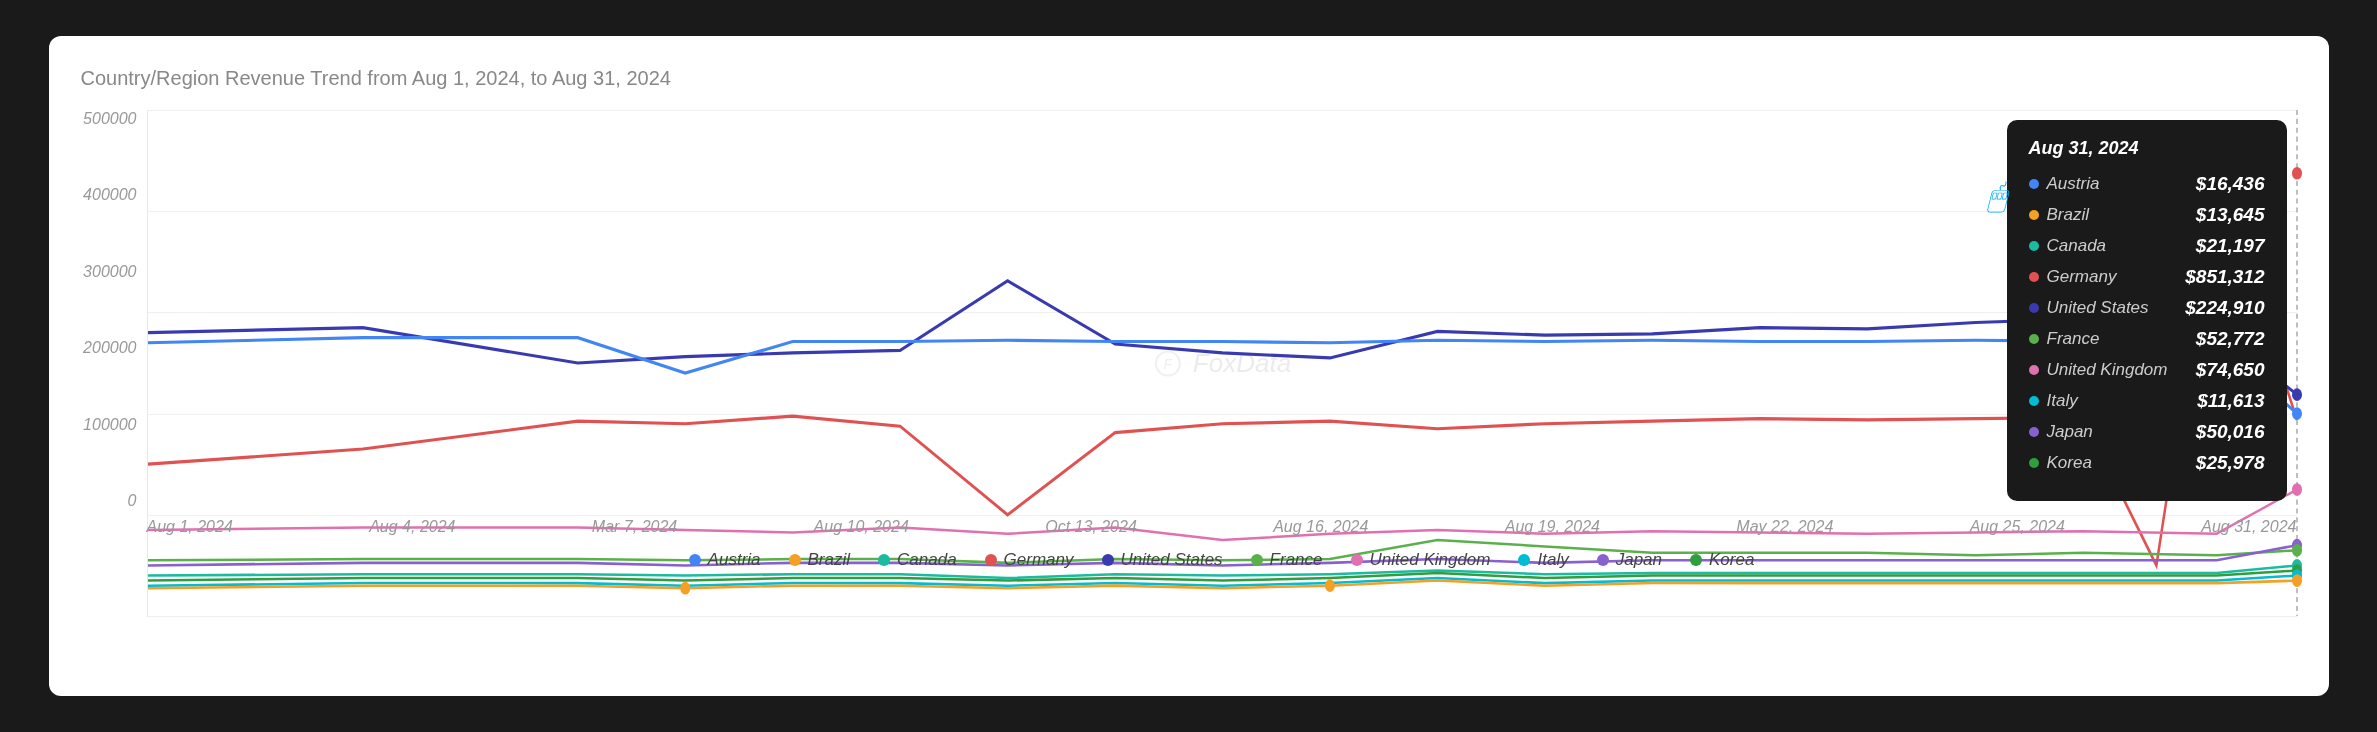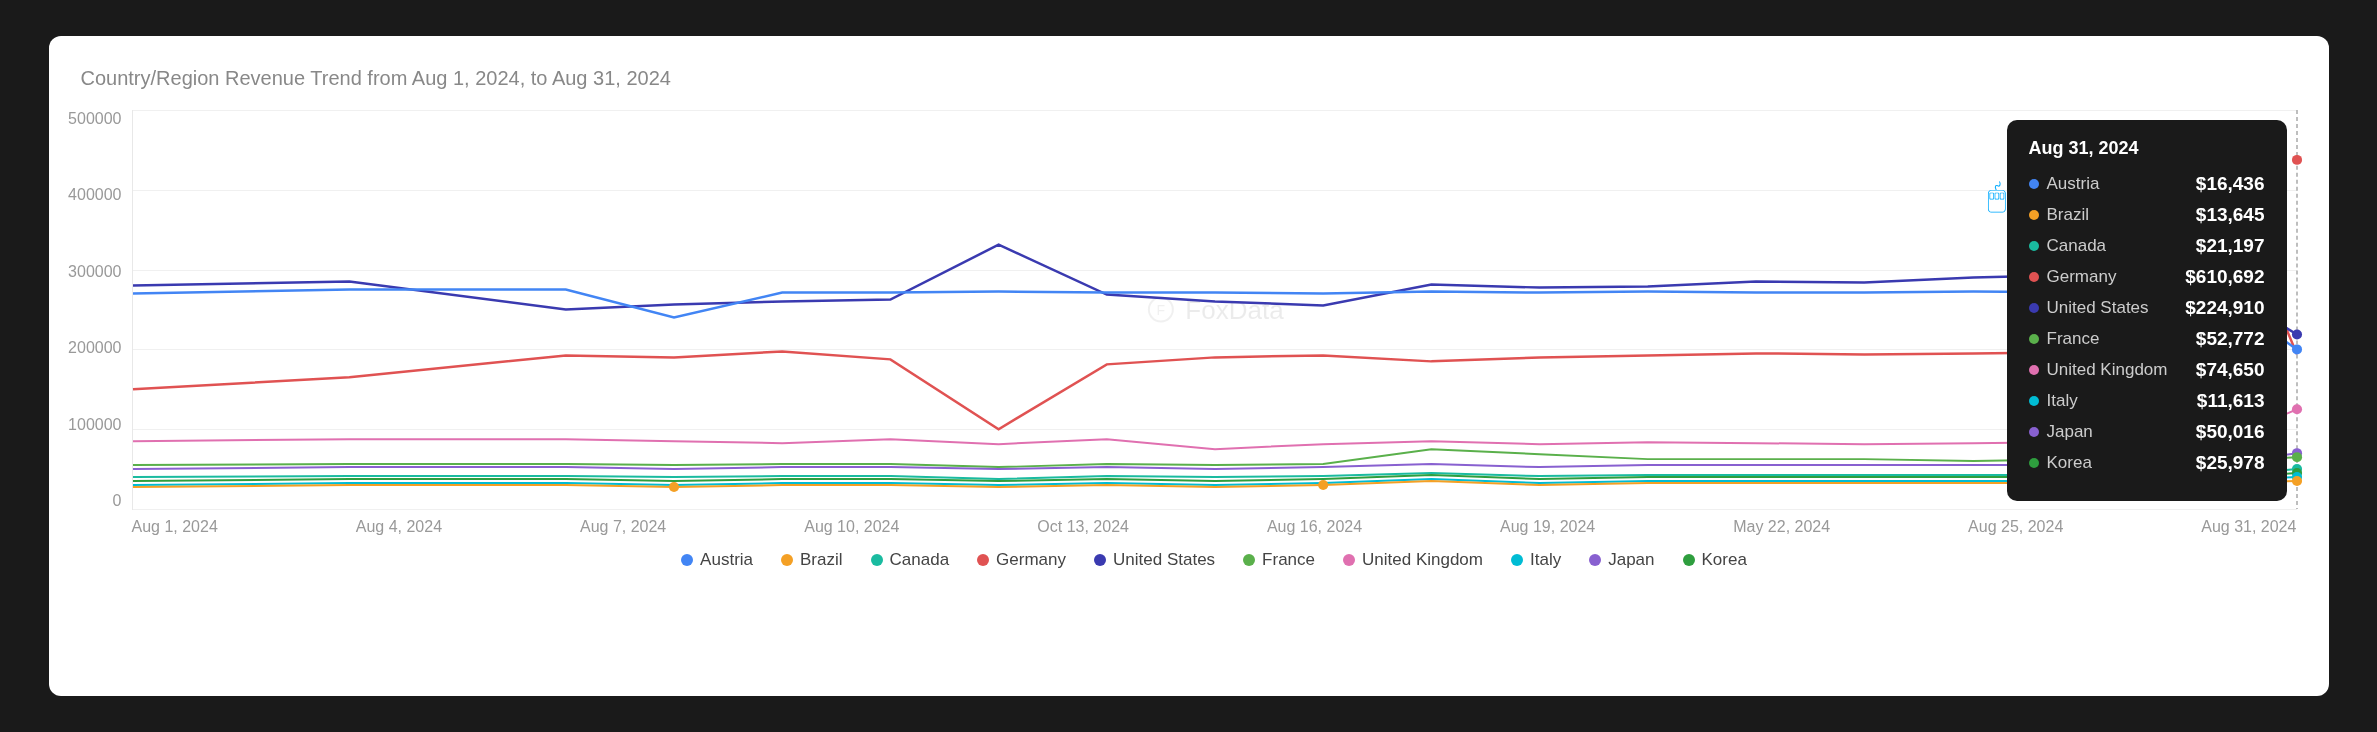--- a/index.html
+++ b/index.html
@@ -51,22 +51,23 @@
       cursor: pointer;
       font-size: 22px;
       color: #333;
     }
     .header-right {
       font-size: 20px;
       color: #888;
     }
     .chart-area {
       position: relative;
-      margin: 10px 32px 0 13px;
+      margin: 10px 32px 0 28px;
       height: 520px;
+      font-style: italic;
     }
     .y-axis-labels {
       position: absolute;
       left: 0;
       top: 0;
       height: 400px;
       display: flex;
       flex-direction: column;
       justify-content: space-between;
       width: 70px;
@@ -75,21 +76,21 @@
       font-size: 16px;
       color: #999;
       text-align: right;
       padding-right: 10px;
     }
     .chart-inner {
       position: absolute;
       left: 70px;
       top: 0;
       right: 0;
-      height: 400px;
+      height: 507px;
       border-left: 1px solid #e8e8e8;
       border-bottom: 1px solid #e8e8e8;
     }
     .grid-line {
       position: absolute;
       left: 0;
       right: 0;
       height: 1px;
       background: #f0f0f0;
     }
@@ -276,21 +277,21 @@
         <circle cx="2140" cy="360" r="5" fill="#1abba0"></circle>
         <circle cx="2140" cy="364" r="5" fill="#2e9e3e"></circle>
         <circle cx="2140" cy="368" r="5" fill="#00bcd4"></circle>
         <circle cx="2140" cy="372" r="5" fill="#f4a025"></circle>
       </svg>
     </div>
 
     <div class="x-axis">
       <span class="x-label">Aug 1, 2024</span>
       <span class="x-label">Aug 4, 2024</span>
-      <span class="x-label">Aug 7, 2024</span>
+      <span class="x-label">Mar 7, 2024</span>
       <span class="x-label">Aug 10, 2024</span>
       <span class="x-label">Oct 13, 2024</span>
       <span class="x-label">Aug 16, 2024</span>
       <span class="x-label">Aug 19, 2024</span>
       <span class="x-label">May 22, 2024</span>
       <span class="x-label">Aug 25, 2024</span>
       <span class="x-label">Aug 31, 2024</span>
     </div>
 
     <div class="legend">
@@ -358,21 +359,21 @@
       <div class="tooltip-dot" style="background:#1abba0"></div>
       <span>Canada</span>
     </div>
     <span class="tooltip-value">$21,197</span>
   </div>
           <div class="tooltip-row">
     <div class="tooltip-country">
       <div class="tooltip-dot" style="background:#e05252"></div>
       <span>Germany</span>
     </div>
-    <span class="tooltip-value">$610,692</span>
+    <span class="tooltip-value">$851,312</span>
   </div>
           <div class="tooltip-row">
     <div class="tooltip-country">
       <div class="tooltip-dot" style="background:#3a3ab0"></div>
       <span>United States</span>
     </div>
     <span class="tooltip-value">$224,910</span>
   </div>
           <div class="tooltip-row">
     <div class="tooltip-country">

